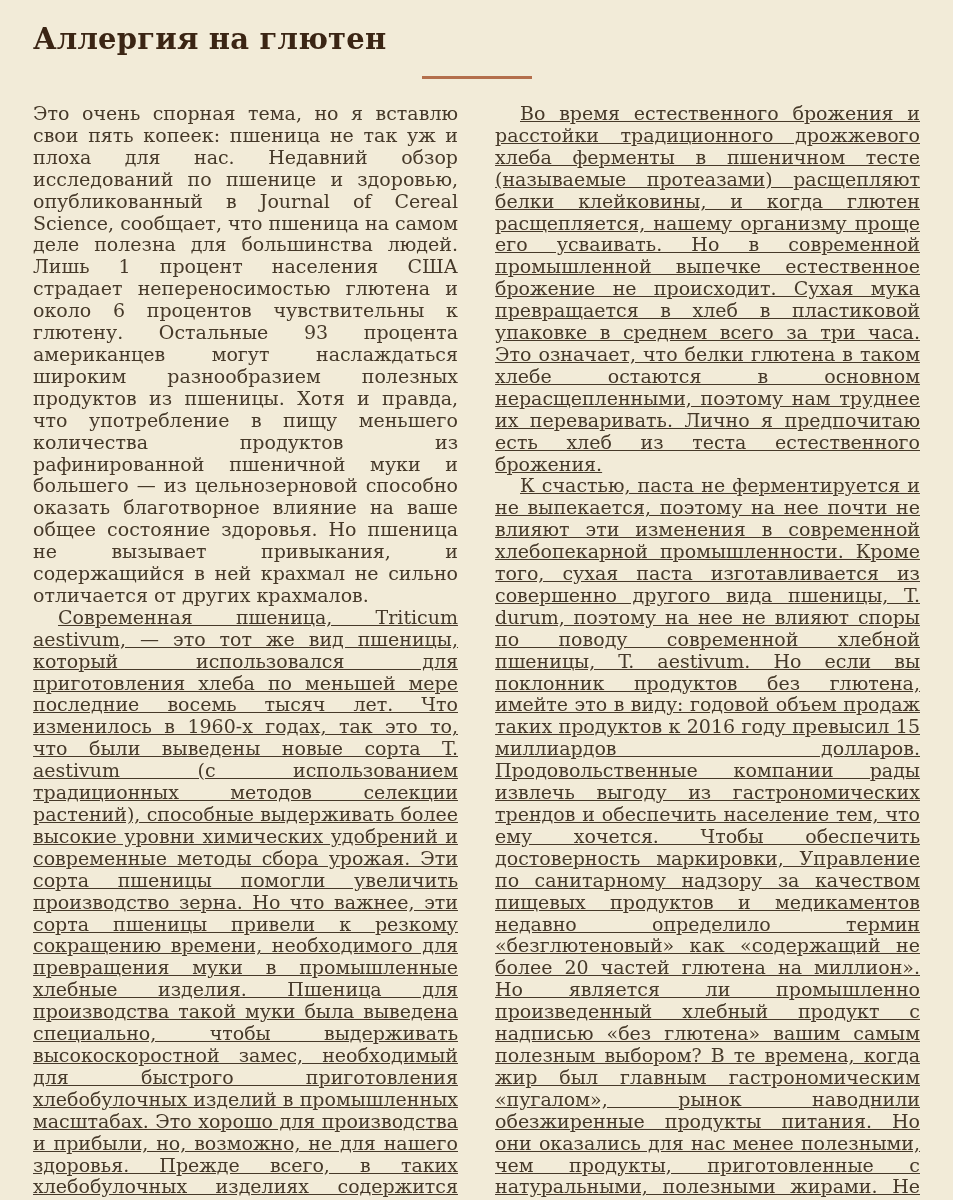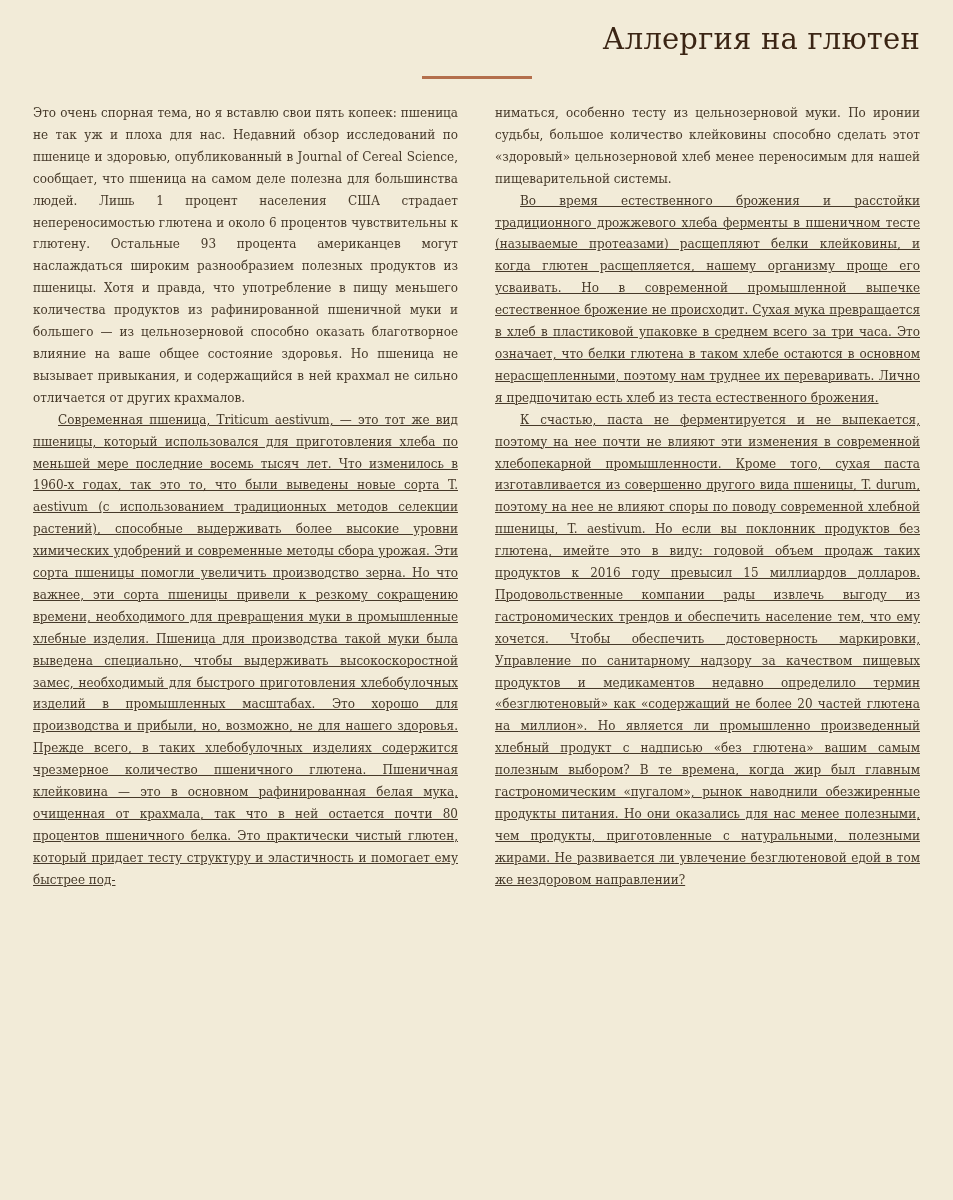--- a/index.html
+++ b/index.html
@@ -15,60 +15,59 @@
     overflow: hidden;
   }
   .page {
     width: 953px; height: 1200px;
     background: var(--bg);
     padding: 22px 33px 0 33px;
     font-family: "DejaVu Serif", "Liberation Serif", serif;
     color: var(--text);
   }
   .page-title {
-    text-align: right;
+    text-align: left;
     font-size: 29px;
-    font-weight: normal;
+    font-weight: bold;
     color: var(--title);
     letter-spacing: 0.2px;
   }
   .title-divider {
     width: 110px;
     height: 3px;
     background: var(--rule);
     margin: 20px auto 0 auto;
   }
   .columns {
     display: flex;
     gap: 37px;
     margin-top: 24px;
   }
   .col {
     flex: 1 1 0;
     min-width: 0;
   }
   .para {
-    font-size: 12px;
+    font-size: 19px;
     line-height: 21.9px;
     text-align: justify;
     hyphens: auto;
     -webkit-hyphens: auto;
   }
   .para.indent { text-indent: 25px; text-decoration: underline; }
 </style>
 </head>
 <body>
 
 <div class="page">
   <h1 class="page-title">Аллергия на глютен</h1>
   <div class="title-divider"></div>
   <div class="columns">
     <div class="col">
       <p class="para" lang="ru">Это очень спорная тема, но я вставлю свои пять копеек: пшеница не так уж и плоха для нас. Недавний обзор исследований по пшенице и здоровью, опубликованный в Journal of Cereal Science, сообщает, что пшеница на самом деле полезна для большинства людей. Лишь 1 процент населения США страдает непереносимостью глютена и около 6 процентов чувствительны к глютену. Остальные 93 процента американцев могут наслаждаться широким разнообразием полезных продуктов из пшеницы. Хотя и правда, что употребление в пищу меньшего количества продуктов из рафинированной пшеничной муки и большего — из цельнозерновой способно оказать благотворное влияние на ваше общее состояние здоровья. Но пшеница не вызывает привыкания, и содержащийся в ней крахмал не сильно отличается от других крахмалов.</p>
       <p class="para indent" lang="ru">Современная пшеница, Triticum aestivum, — это тот же вид пшеницы, который использовался для приготовления хлеба по меньшей мере последние восемь тысяч лет. Что изменилось в 1960-х годах, так это то, что были выведены новые сорта T. aestivum (с использованием традиционных методов селекции растений), способные выдерживать более высокие уровни химических удобрений и современные методы сбора урожая. Эти сорта пшеницы помогли увеличить производство зерна. Но что важнее, эти сорта пшеницы привели к резкому сокращению времени, необходимого для превращения муки в промышленные хлебные изделия. Пшеница для производства такой муки была выведена специально, чтобы выдерживать высокоскоростной замес, необходимый для быстрого приготовления хлебобулочных изделий в промышленных масштабах. Это хорошо для производства и прибыли, но, возможно, не для нашего здоровья. Прежде всего, в таких хлебобулочных изделиях содержится чрезмерное количество пшеничного глютена. Пшеничная клейковина — это в основном рафинированная белая мука, очищенная от крахмала, так что в ней остается почти 80 процентов пшеничного белка. Это практически чистый глютен, который придает тесту структуру и эластичность и помогает ему быстрее под-</p>
     </div>
     <div class="col">
-      <p class="para" lang="ru">ниматься, особенно тесту из цельнозерновой муки. По иронии судьбы, большое количество клейковины способно сделать этот «здоровый» цельнозерновой хлеб менее переносимым для нашей пищеварительной системы.</p>
       <p class="para indent" lang="ru">Во время естественного брожения и расстойки традиционного дрожжевого хлеба ферменты в пшеничном тесте (называемые протеазами) расщепляют белки клейковины, и когда глютен расщепляется, нашему организму проще его усваивать. Но в современной промышленной выпечке естественное брожение не происходит. Сухая мука превращается в хлеб в пластиковой упаковке в среднем всего за три часа. Это означает, что белки глютена в таком хлебе остаются в основном нерасщепленными, поэтому нам труднее их переваривать. Лично я предпочитаю есть хлеб из теста естественного брожения.</p>
       <p class="para indent" lang="ru">К счастью, паста не ферментируется и не выпекается, поэтому на нее почти не влияют эти изменения в современной хлебопекарной промышленности. Кроме того, сухая паста изготавливается из совершенно другого вида пшеницы, T. durum, поэтому на нее не влияют споры по поводу современной хлебной пшеницы, T. aestivum. Но если вы поклонник продуктов без глютена, имейте это в виду: годовой объем продаж таких продуктов к 2016 году превысил 15 миллиардов долларов. Продовольственные компании рады извлечь выгоду из гастрономических трендов и обеспечить население тем, что ему хочется. Чтобы обеспечить достоверность маркировки, Управление по санитарному надзору за качеством пищевых продуктов и медикаментов недавно определило термин «безглютеновый» как «содержащий не более 20 частей глютена на миллион». Но является ли промышленно произведенный хлебный продукт с надписью «без глютена» вашим самым полезным выбором? В те времена, когда жир был главным гастрономическим «пугалом», рынок наводнили обезжиренные продукты питания. Но они оказались для нас менее полезными, чем продукты, приготовленные с натуральными, полезными жирами. Не развивается ли увлечение безглютеновой едой в том же нездоровом направлении?</p>
     </div>
   </div>
 </div>
 
 </body></html>

